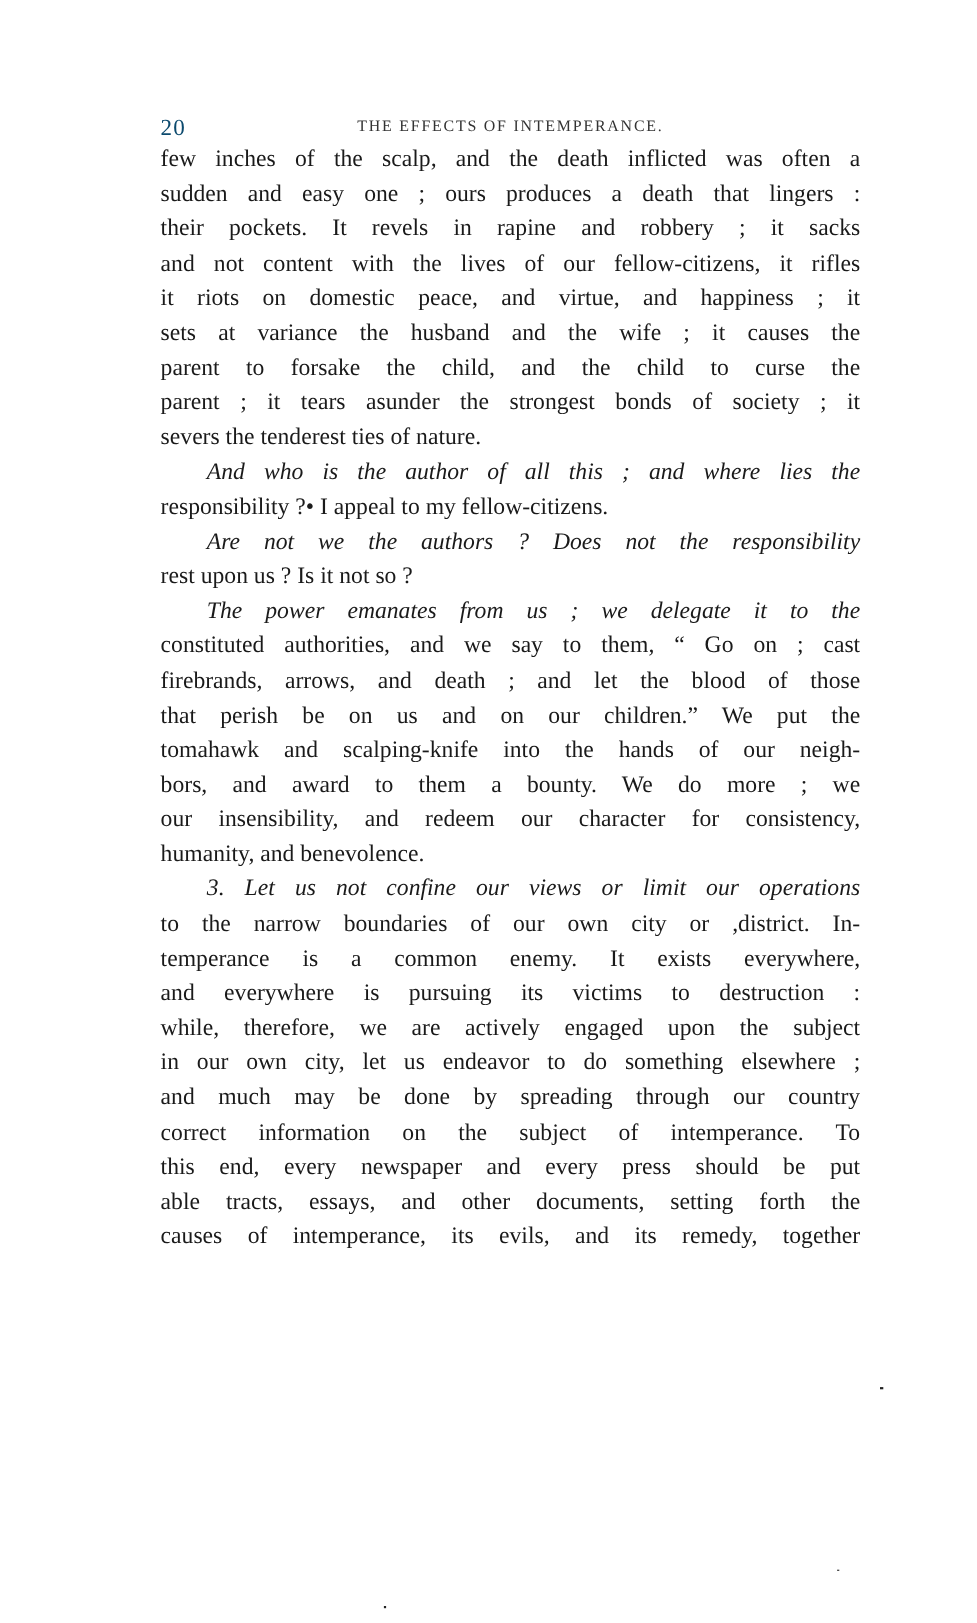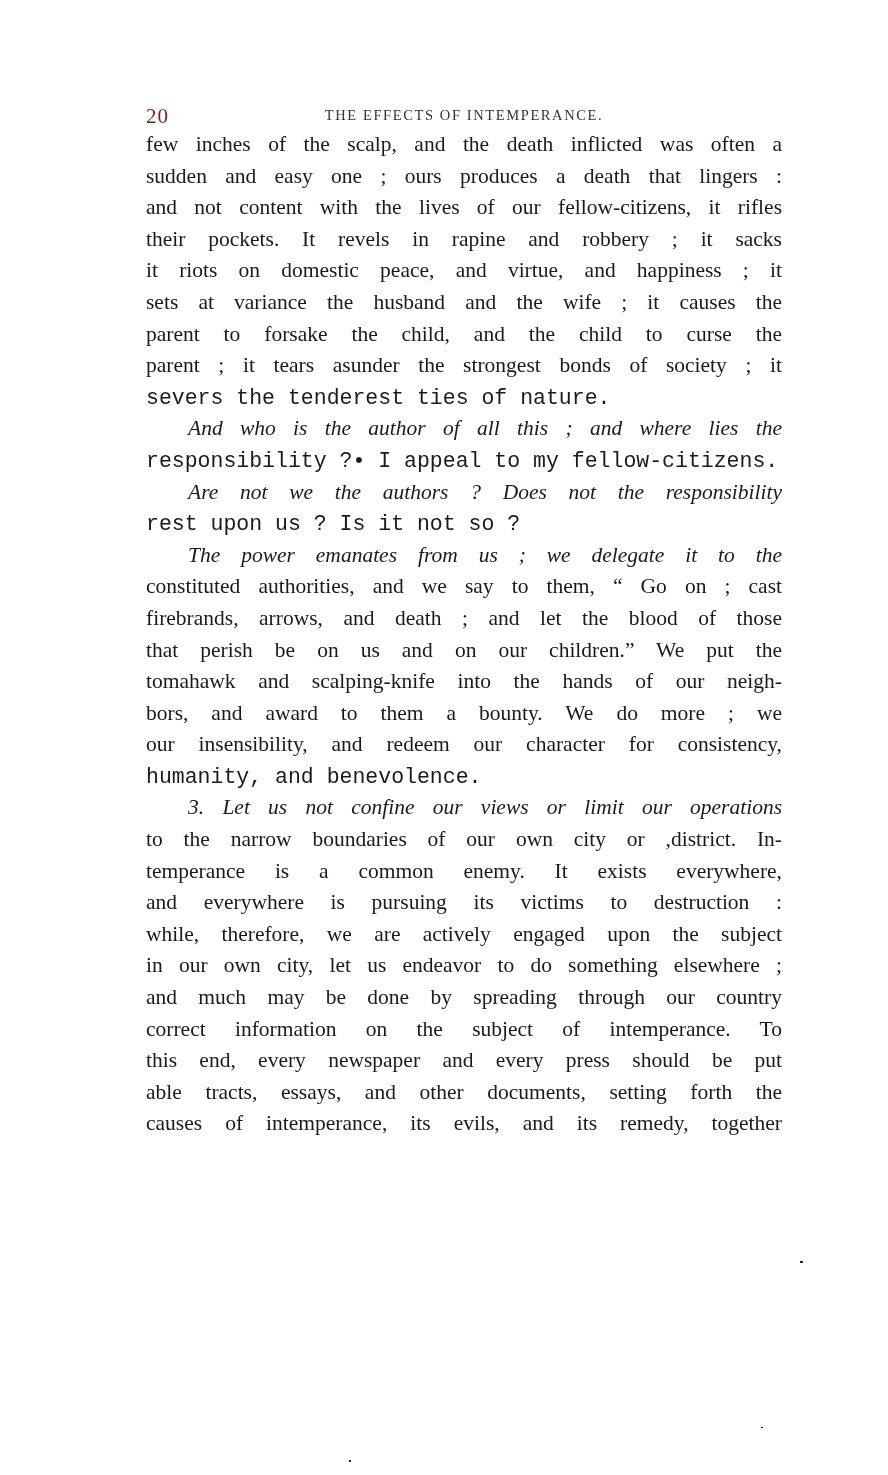--- a/index.html
+++ b/index.html
@@ -29,21 +29,21 @@
       top: 104px;
       width: 636px;
       height: 30px;
     }
     .page-number {
       position: absolute;
       left: 0;
       top: 0;
       font-size: 21px;
       letter-spacing: 1px;
-      color: #7f1d1d;
+      color: #0c4a6e;
     }
     .running-title {
       position: absolute;
       left: 0;
       right: 0;
       top: 3px;
       text-align: center;
       font-size: 14.5px;
       letter-spacing: 1.6px;
       color: #333;
@@ -73,21 +73,20 @@
     }
     .line-inner {
       display: inline-block;
       width: 100%;
       text-align: justify;
       text-align-last: justify;
       white-space: normal;
     }
     .line.last .line-inner {
       text-align-last: left;
-      font-family: Liberation Mono, monospace;
     }
     .speck {
       position: absolute;
       background: #222;
     }
   </style>
 </head>
 <body>
 
 <div class="page">
@@ -95,22 +94,22 @@
   <div class="running-head">
     <span class="page-number">20</span>
     <span class="running-title">THE EFFECTS OF INTEMPERANCE.</span>
   </div>
 
   <div class="body-text">
 
     <div>
       <span class="line"><span class="line-inner">few inches of the scalp, and the death inflicted was often a</span></span>
       <span class="line"><span class="line-inner">sudden and easy one ; ours produces a death that lingers :</span></span>
+      <span class="line"><span class="line-inner">their pockets. It revels in rapine and robbery ; it sacks</span></span>
       <span class="line"><span class="line-inner">and not content with the lives of our fellow-citizens, it rifles</span></span>
-      <span class="line"><span class="line-inner">their pockets. It revels in rapine and robbery ; it sacks</span></span>
       <span class="line"><span class="line-inner">it riots on domestic peace, and virtue, and happiness ; it</span></span>
       <span class="line"><span class="line-inner">sets at variance the husband and the wife ; it causes the</span></span>
       <span class="line"><span class="line-inner">parent to forsake the child, and the child to curse the</span></span>
       <span class="line"><span class="line-inner">parent ; it tears asunder the strongest bonds of society ; it</span></span>
       <span class="line last"><span class="line-inner">severs the tenderest ties of nature.</span></span>
     </div>
 
     <div>
       <span class="line indent"><span class="line-inner">And who is the author of all this ; and where lies the</span></span>
       <span class="line last"><span class="line-inner">responsibility ?• I appeal to my fellow-citizens.</span></span>

